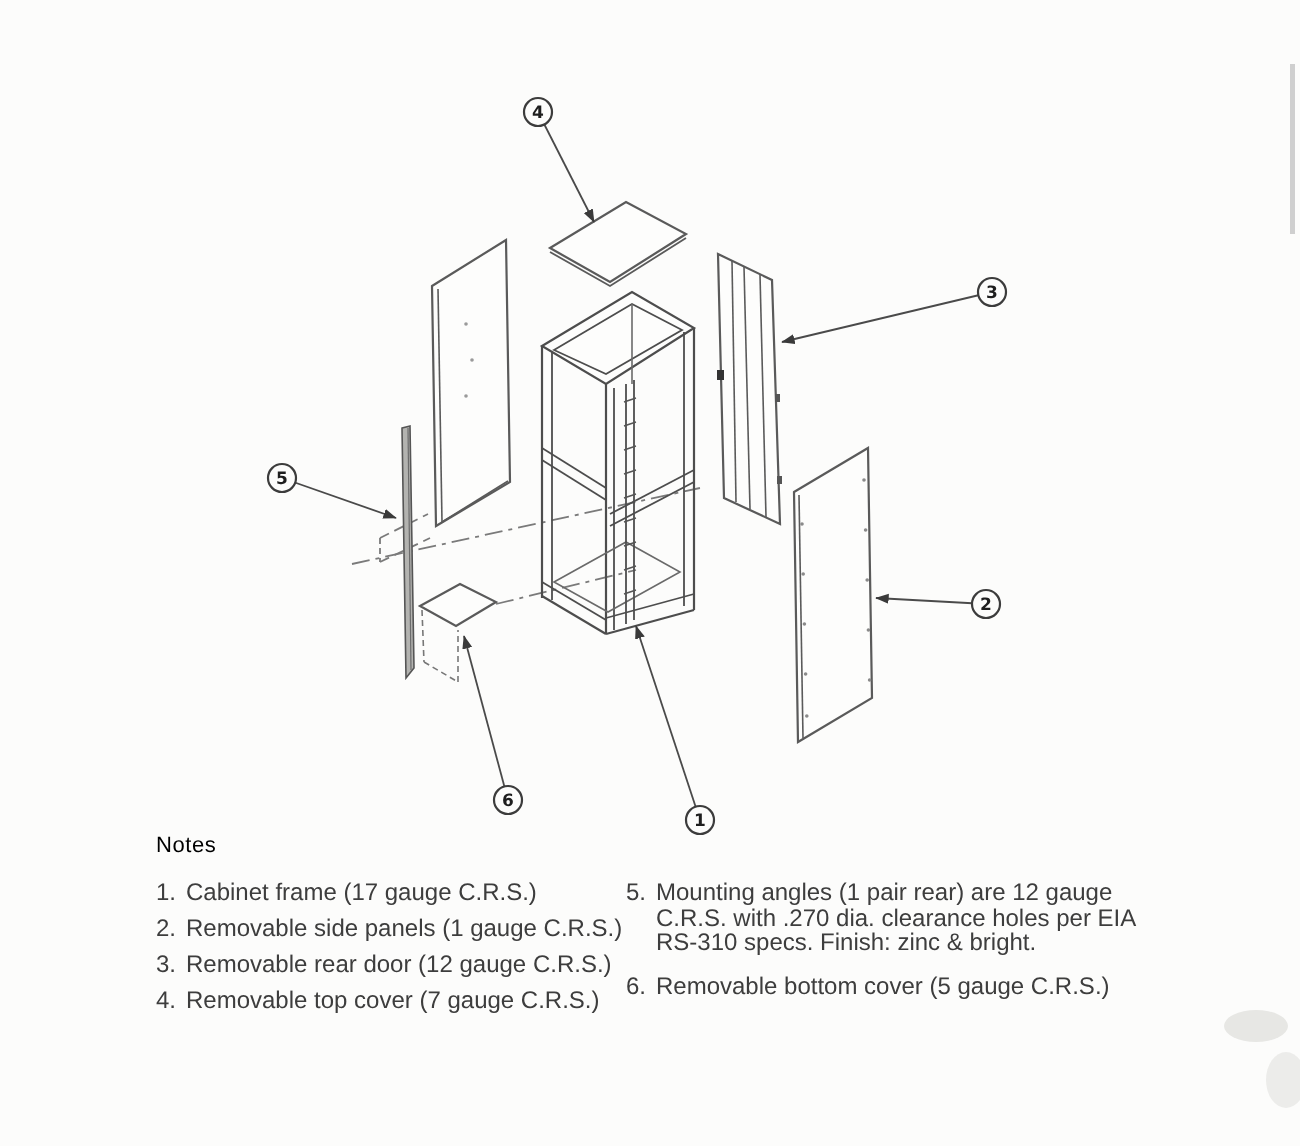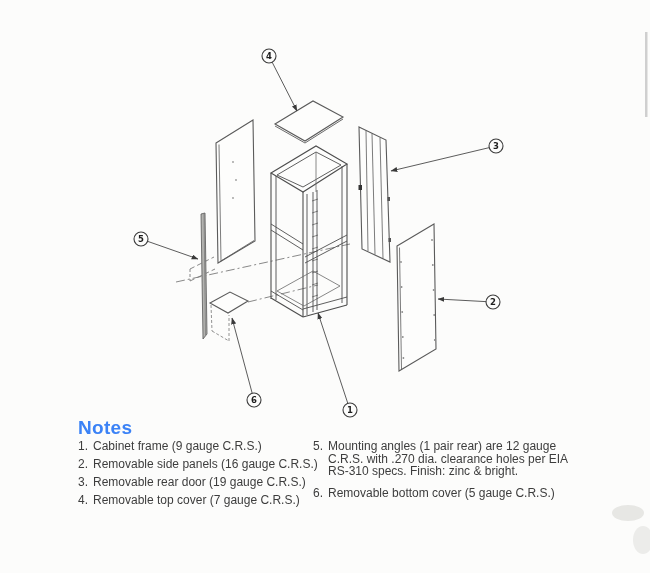--- a/index.html
+++ b/index.html
@@ -1,22 +1,22 @@
 <!DOCTYPE html>
 <html><head>
 <meta charset="utf-8">
 <style>
   html,body{margin:0;padding:0;background:#ffffff;}
   #page{position:relative;width:650px;height:573px;background:#fcfcfb;overflow:hidden;
         font-family:"Liberation Sans",sans-serif;}
   svg{position:absolute;left:0;top:0;}
   .balloon-num{font-family:"DejaVu Sans",sans-serif;font-size:8.5px;font-weight:bold;fill:#1e1e1e;}
   
-  .notes-heading{position:absolute;left:78px;top:417px;margin:0;font-size:19px;font-weight:bold;
-                 color:#3b82f6;letter-spacing:.3px;}
+  .notes-heading{position:absolute;left:78px;top:417px;margin:0;font-size:11px;font-weight:normal;
+                 color:#000000;letter-spacing:.3px;}
   .col{position:absolute;color:#3d3d3d;font-size:12px;line-height:13px;}
   .col-left{left:78px;top:440px;width:260px;}
   .col-right{left:313px;top:440px;width:258px;}
   .note{display:flex;margin-bottom:5px;}
   .col-right .note{line-height:12.6px;}
   .note .num{width:15px;flex:0 0 15px;}
   .note .txt{flex:1;}
   .note-6{margin-top:9px;}
 </style>
 </head>
@@ -176,29 +176,29 @@
         <text class="balloon-num" x="350" y="413" text-anchor="middle">1</text>
       </g>
     </g>
   </svg>
 
   <h2 class="notes-heading">Notes</h2>
 
   <div class="col col-left">
     <div class="note">
       <span class="num">1.</span>
-      <span class="txt">Cabinet frame (9 gauge C.R.S.)</span>
+      <span class="txt">Cabinet frame (17 gauge C.R.S.)</span>
     </div>
     <div class="note">
       <span class="num">2.</span>
-      <span class="txt">Removable side panels (16 gauge C.R.S.)</span>
+      <span class="txt">Removable side panels (1 gauge C.R.S.)</span>
     </div>
     <div class="note">
       <span class="num">3.</span>
-      <span class="txt">Removable rear door (19 gauge C.R.S.)</span>
+      <span class="txt">Removable rear door (12 gauge C.R.S.)</span>
     </div>
     <div class="note">
       <span class="num">4.</span>
       <span class="txt">Removable top cover (7 gauge C.R.S.)</span>
     </div>
   </div>
 
   <div class="col col-right">
     <div class="note">
       <span class="num">5.</span>

